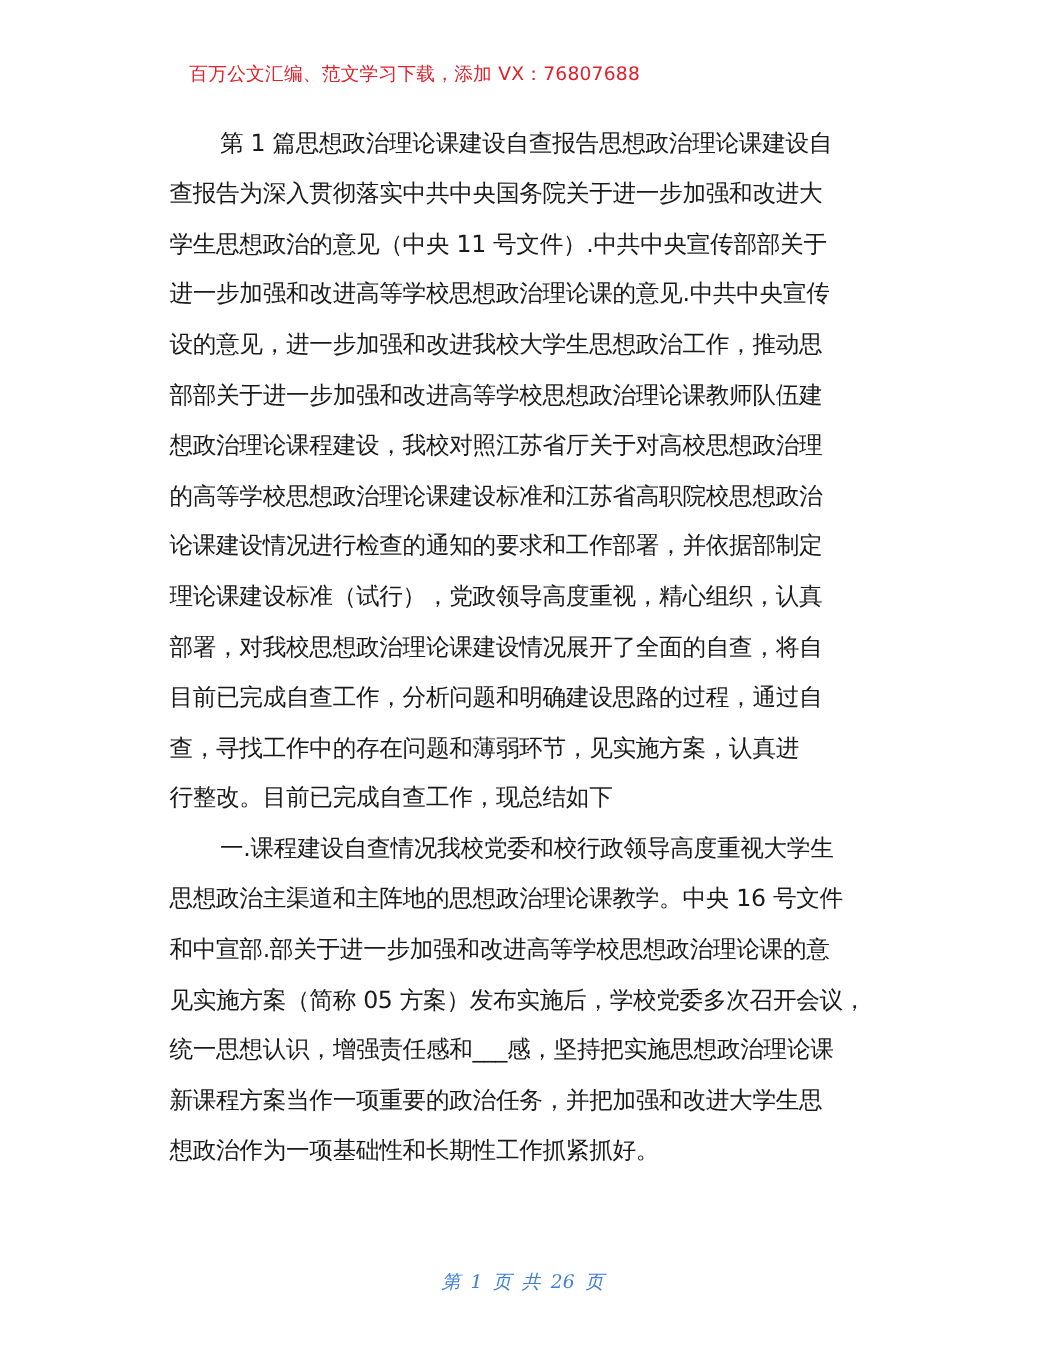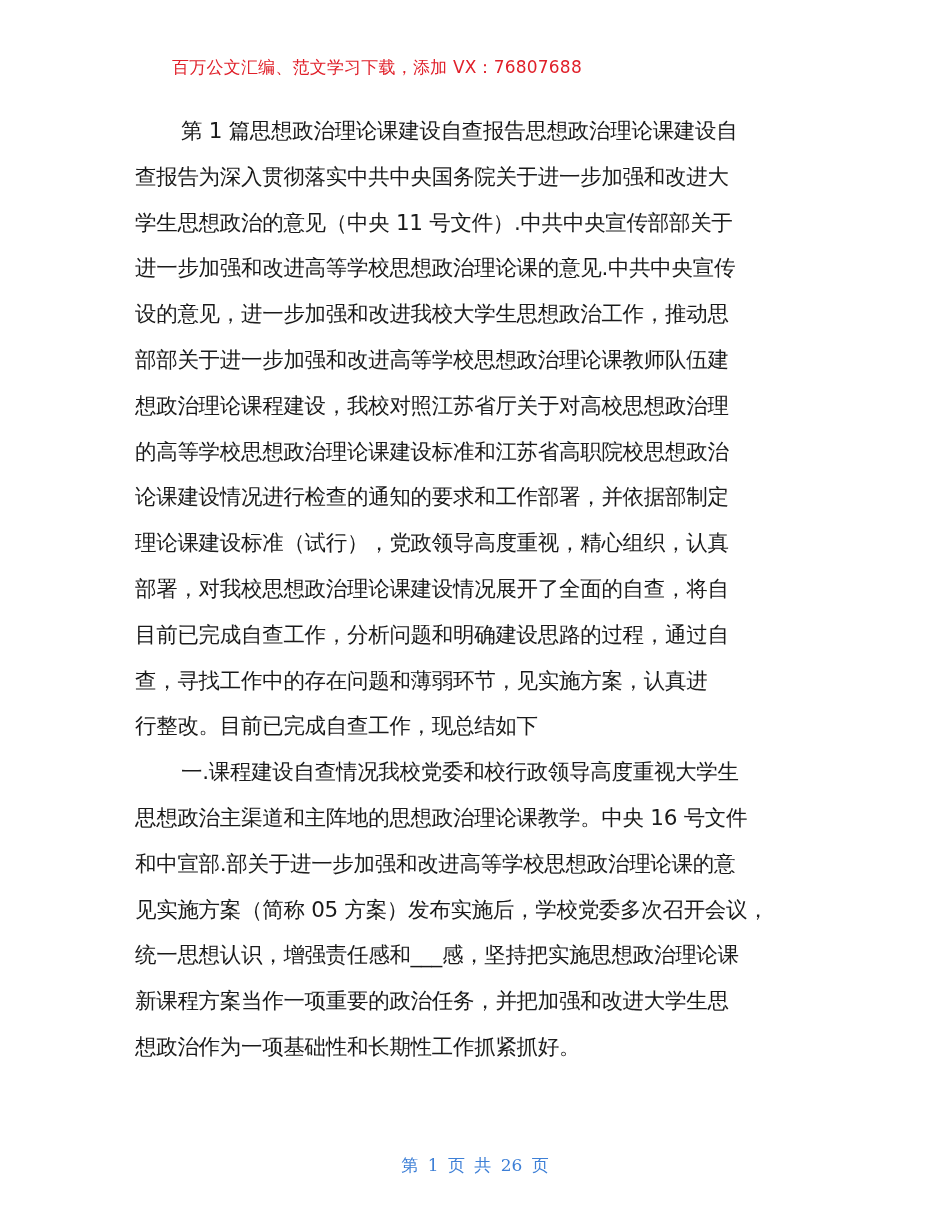--- a/index.html
+++ b/index.html
@@ -20,21 +20,21 @@
       left: 0;
       width: 754px;
       text-align: center;
       font-size: 17px;
       color: #e0202a;
       letter-spacing: 0.2px;
     }
     .body-text {
       position: absolute;
       top: 108px;
-      left: 135px;
+      left: 154px;
       width: 680px;
     }
     .line {
       height: 45.8px;
       line-height: 45.8px;
       font-size: 21.5px;
       color: #1a1a1a;
       white-space: nowrap;
       letter-spacing: -0.3px;
     }
@@ -44,20 +44,21 @@
     .footer-page {
       position: absolute;
       top: 1154px;
       left: 0;
       width: 950px;
       text-align: center;
       font-family: "DejaVu Serif", "Liberation Serif", serif;
       font-size: 17px;
       color: #3d7fd6;
       word-spacing: 4px;
+      font-style: italic;
     }
   </style>
 </head>
 <body>
 
 <div class="header-banner">百万公文汇编、范文学习下载，添加 VX：76807688</div>
 
 <div class="body-text">
   <div>
     <div class="line indent">第 1 篇思想政治理论课建设自查报告思想政治理论课建设自</div>

